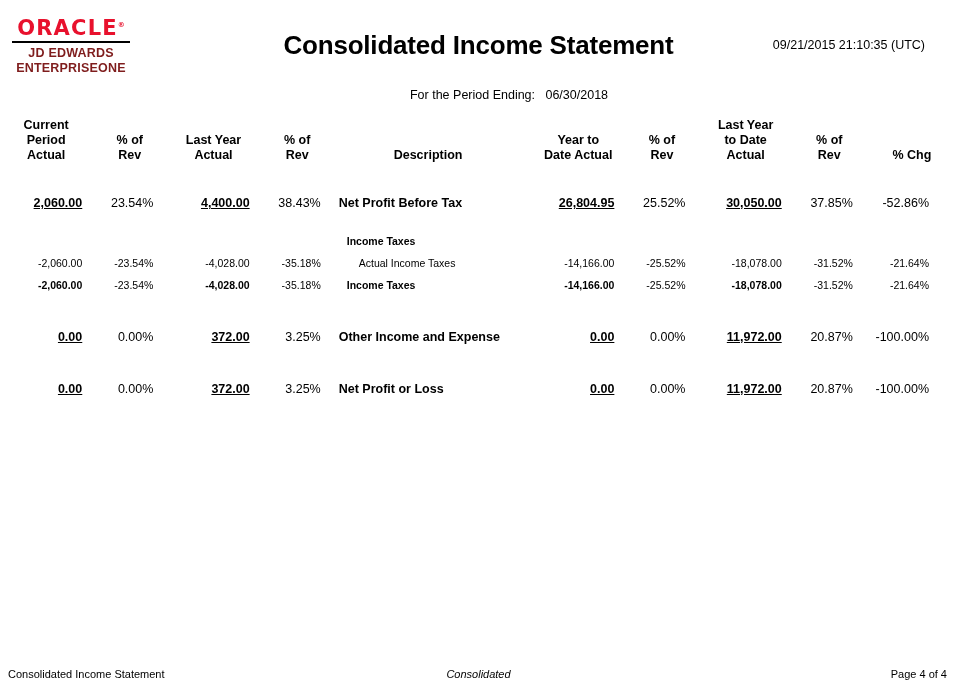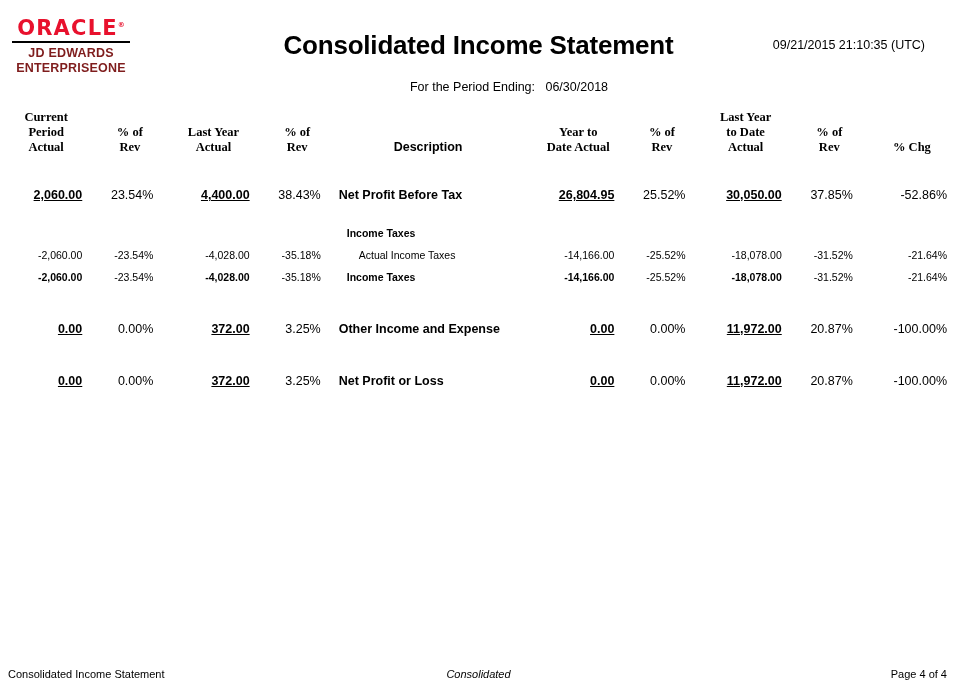--- a/index.html
+++ b/index.html
@@ -73,21 +73,21 @@
     position: absolute;
     right: 32px;
     top: 38px;
     font-size: 12.5px;
     white-space: nowrap;
   }
 
   .period-line {
     text-align: center;
     font-size: 12.5px;
-    margin-top: 2px;
+    margin-top: 10px;
     padding-left: 61px;
   }
 
   
   .statement {
     width: 100%;
     border-collapse: collapse;
     table-layout: fixed;
     margin-top: 16px;
   }
@@ -104,29 +104,29 @@
     line-height: 15px;
     white-space: nowrap;
   }
 
   thead th {
     font-weight: bold;
     font-size: 13px;
     line-height: 16px;
     padding-bottom: 2px;
   }
-  th.h-amt, th.h-pct, th.h-chg { text-align: center; font-family: Liberation Serif, serif; }
+  th.h-amt, th.h-pct, th.h-chg { text-align: center; }
   th.h-desc { text-align: center; }
 
   
   tr.row-spacer td { height: 17px; }
 
   td.amt { text-align: right; padding-right: 10px; }
   td.pct { text-align: right; padding-right: 14px; }
-  td.chg { text-align: right; padding-right: 10px; }
+  td.chg { text-align: right; padding-right: 28px; }
   td.desc { text-align: left; padding-left: 4px; margin-left: 13px; }
 
   
   .v-total {
     font-weight: bold;
     text-decoration: underline;
   }
   .v-bold { font-weight: bold; }
 
   tr.r-major td { height: 30px; font-size: 12.5px; }

